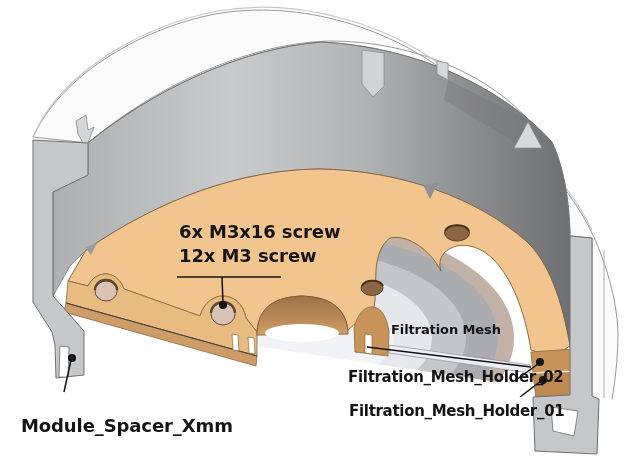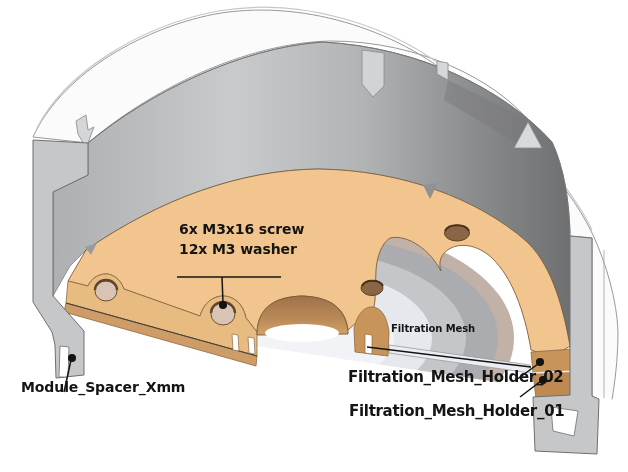--- a/index.html
+++ b/index.html
@@ -1,21 +1,21 @@
 <!DOCTYPE html>
 <html><head>
 <meta charset="utf-8">
 <style>
   html,body{margin:0;padding:0;background:#fff;}
   #stage{position:relative;width:628px;height:472px;background:#fff;overflow:hidden;
          font-family:"DejaVu Sans","Liberation Sans",sans-serif;}
   #stage svg{position:absolute;left:0;top:0;}
   .lbl{position:absolute;font-weight:700;color:#141414;white-space:nowrap;line-height:1.1;}
-  .lbl-md{font-size:14px;letter-spacing:-0.1px;}
-  .lbl-lg{font-size:10px;letter-spacing:-0.1px;}
+  .lbl-md{font-size:18px;letter-spacing:-0.1px;}
+  .lbl-lg{font-size:13px;letter-spacing:-0.1px;}
   .lbl-sm{font-size:15px;letter-spacing:-0.3px;}
   .callout-block div{margin-bottom:4.5px;}
 </style>
 </head>
 <body>
 
 <div id="stage">
 <svg width="628" height="472" viewBox="0 0 628 472">
   <defs>
     <linearGradient id="gw" x1="0" y1="0" x2="1" y2="0">
@@ -124,23 +124,23 @@
     <line x1="520" y1="397" x2="541" y2="381"></line>
     <circle cx="543" cy="380" r="3.3"></circle>
 
     <line x1="64" y1="392" x2="71" y2="360"></line>
     <circle cx="72" cy="358" r="3.3"></circle>
   </g>
 </svg>
 
 <div class="lbl lbl-md callout-block" style="left:179px;top:222px;">
   <div>6x M3x16 screw</div>
-  <div>12x M3 washer</div>
+  <div>12x M3 screw</div>
 </div>
 
 <div class="lbl lbl-lg" style="left:391px;top:323px;">Filtration Mesh</div>
 
 <div class="lbl lbl-sm" style="left:348px;top:369px;">Filtration_Mesh_Holder_02</div>
 
 <div class="lbl lbl-sm" style="left:349px;top:387px;margin-top:16px;">Filtration_Mesh_Holder_01</div>
 
-<div class="lbl lbl-md" style="left:21px;top:380px;text-align:right;">Module_Spacer_Xmm</div>
+<div class="lbl lbl-md" style="left:21px;top:416px;text-align:right;">Module_Spacer_Xmm</div>
 </div>
 
 </body></html>

